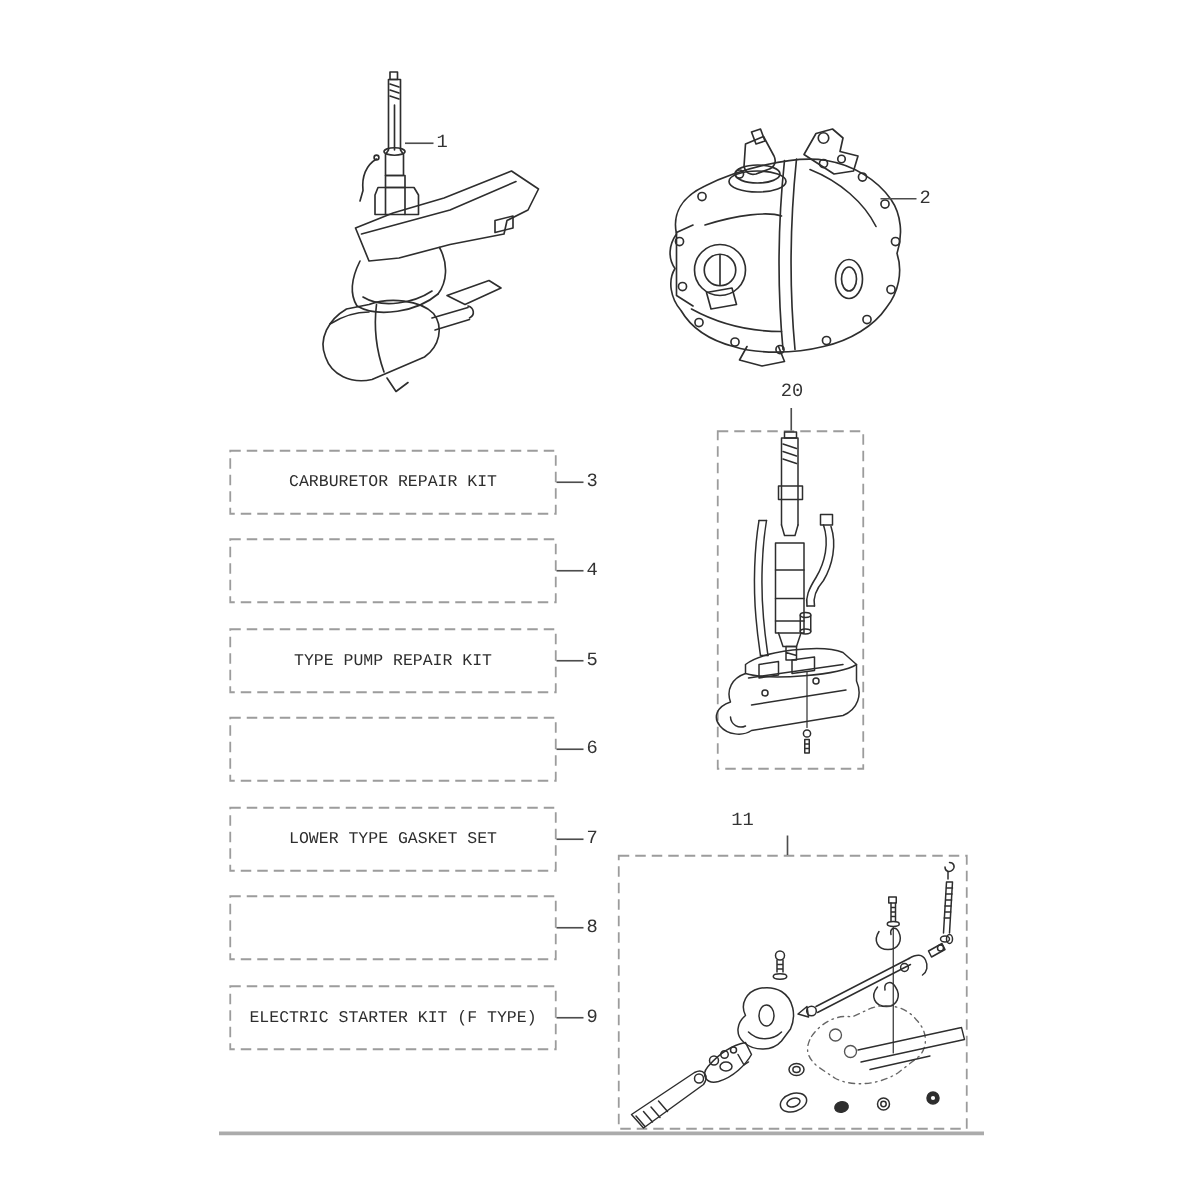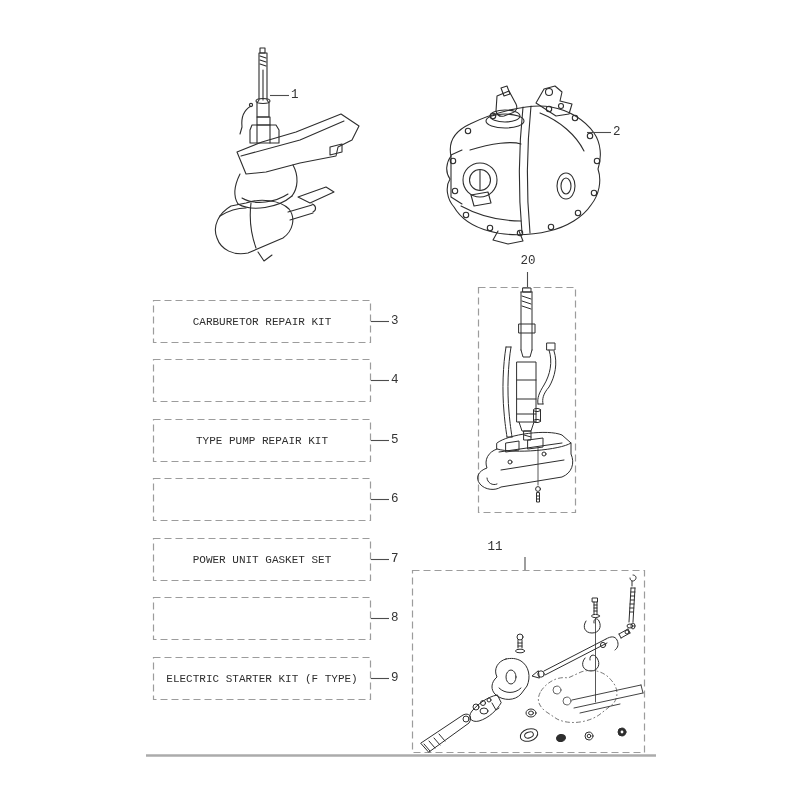--- a/index.html
+++ b/index.html
@@ -224,21 +224,21 @@
     <div class="part-number pn-center" style="left:516px;top:254px;">20</div>
     <div class="part-number pn-center" style="left:483px;top:540px;">11</div>
 
     <div class="kit-hotspot" style="top:300px;">
       <span class="kit-label">CARBURETOR REPAIR KIT</span>
     </div>
     <div class="kit-hotspot" style="top:419px;">
       <span class="kit-label">TYPE PUMP REPAIR KIT</span>
     </div>
     <div class="kit-hotspot" style="top:538px;">
-      <span class="kit-label">POWER UNIT GASKET SET</span>
+      <span class="kit-label">LOWER TYPE GASKET SET</span>
     </div>
     <div class="kit-hotspot" style="top:657px;">
       <span class="kit-label">ELECTRIC STARTER KIT (F TYPE)</span>
     </div>
 
     <div class="part-number" style="left:391px;top:314px;">3</div>
     <div class="part-number" style="left:391px;top:373px;">4</div>
     <div class="part-number" style="left:391px;top:433px;">5</div>
     <div class="part-number" style="left:391px;top:492px;">6</div>
     <div class="part-number" style="left:391px;top:552px;">7</div>

